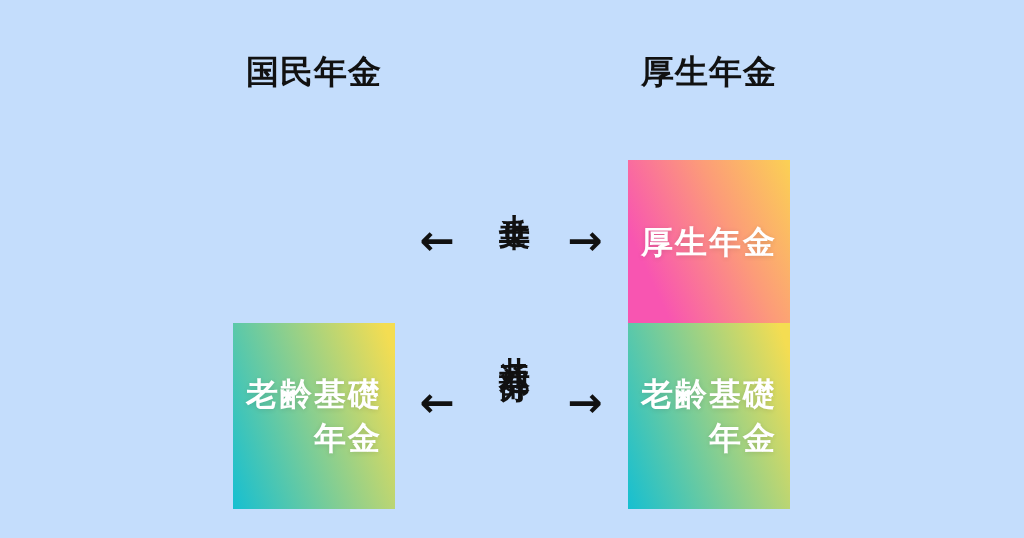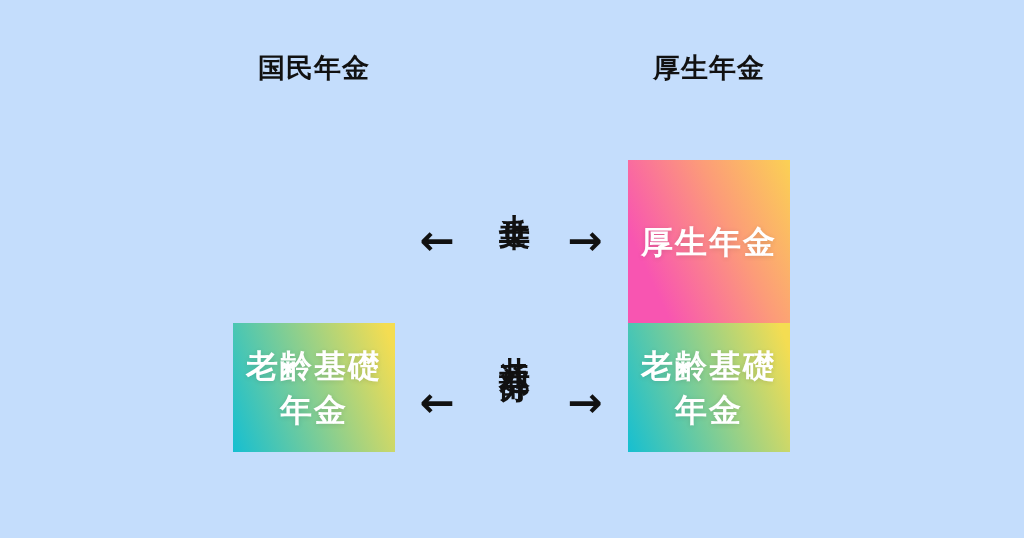--- a/index.html
+++ b/index.html
@@ -14,42 +14,42 @@
     font-family: "DejaVu Sans", "Liberation Sans", sans-serif;
     overflow: hidden;
   }
 
   
   .heading {
     position: absolute;
     top: 50px;
     width: 162px;
     text-align: center;
-    font-size: 27px;
+    font-size: 33px;
     font-weight: 700;
     letter-spacing: 1px;
     color: var(--heading-text, #111);
     white-space: nowrap;
   }
   .heading-left  { left: 233px; }
   .heading-right { left: 628px; }
 
   
   .box {
     position: absolute;
     width: 162px;
     display: flex;
     align-items: center;
     justify-content: center;
     text-align: center;
   }
   .box-left  { left: 233px; }
   .box-right { left: 628px; }
   .box-top    { top: 160px; height: 163px; }
-  .box-bottom { top: 323px; height: 129px; }
+  .box-bottom { top: 323px; height: 186px; text-align: right; }
 
   .box-gray {
     background: var(--gray-box, #8B8B8B);
   }
   .box-teal {
     background: linear-gradient(70deg,
       var(--teal, #16BFD1) 0%,
       var(--yellow, #F4DD52) 95%);
   }
   .box-pink {

